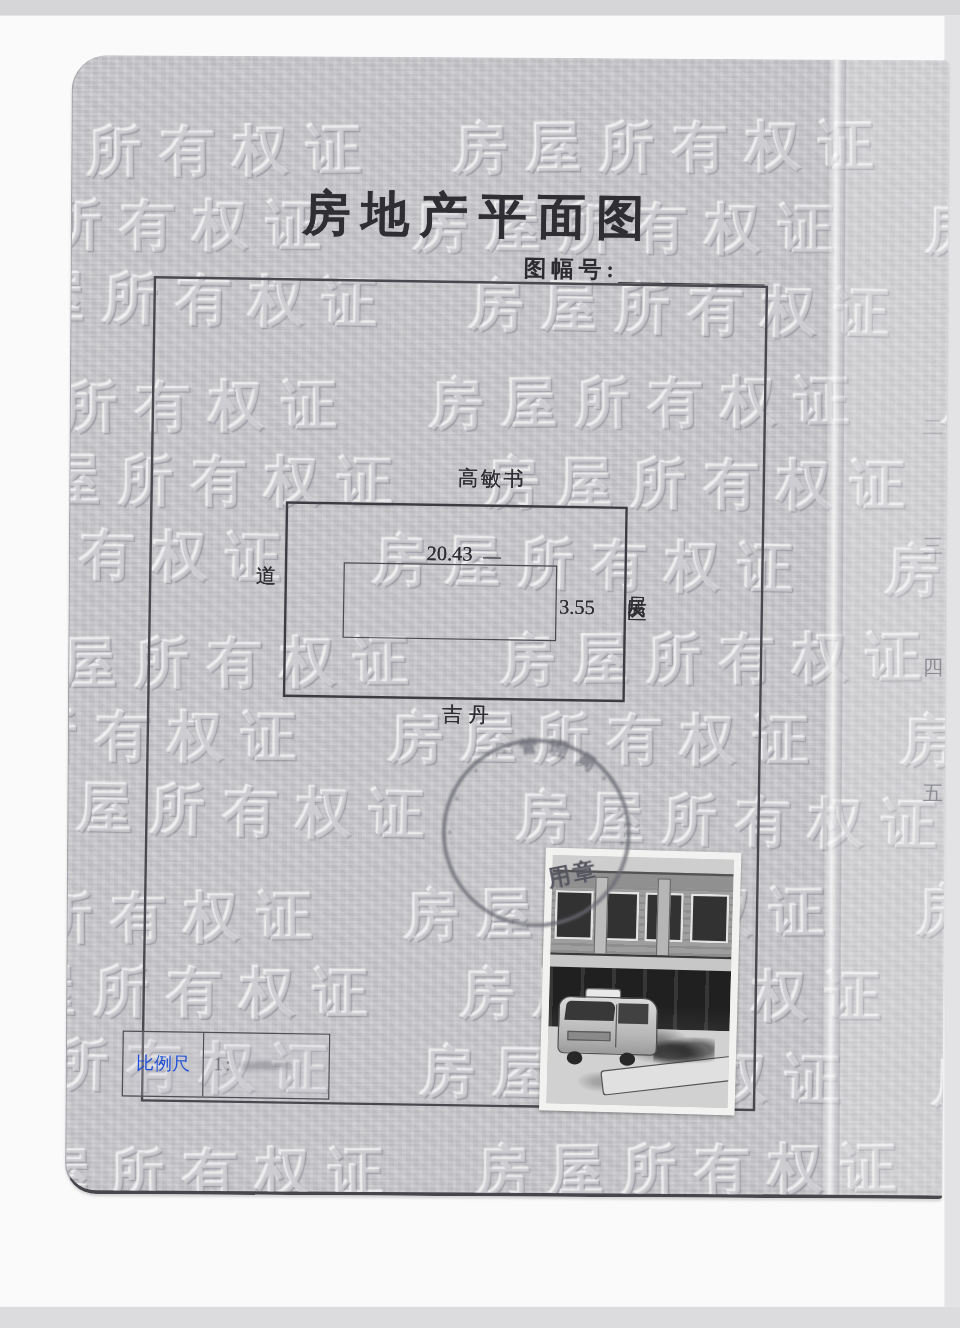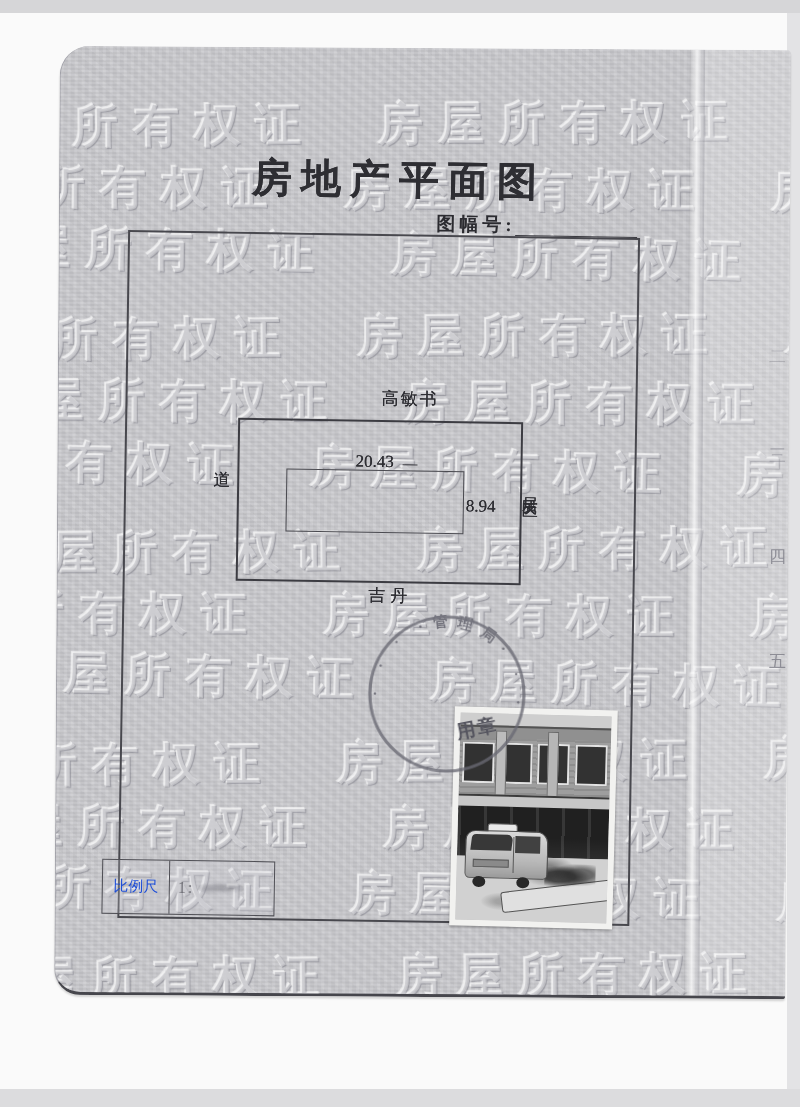--- a/index.html
+++ b/index.html
@@ -155,21 +155,21 @@
   <div class="sheet-line"></div>
 
   <div class="frame"></div>
 
   <div>
     <div class="plan-outer"></div>
     <div class="plan-inner"></div>
     <div class="lbl lbl-top">高敏书</div>
     <div class="lbl lbl-width">20.43</div>
     <div class="dim-tick"></div>
-    <div class="lbl lbl-height">8.94</div>
+    <div class="lbl lbl-height">3.55</div>
     <div class="lbl lbl-left">道</div>
     <div class="lbl lbl-right">居民区</div>
     <div class="lbl lbl-bottom">吉丹</div>
   </div>
 
   <div class="scale-box">
     <div class="scale-cell-l">
       <span class="scale-label">比例尺</span>
     </div>
     <div class="scale-cell-r">

